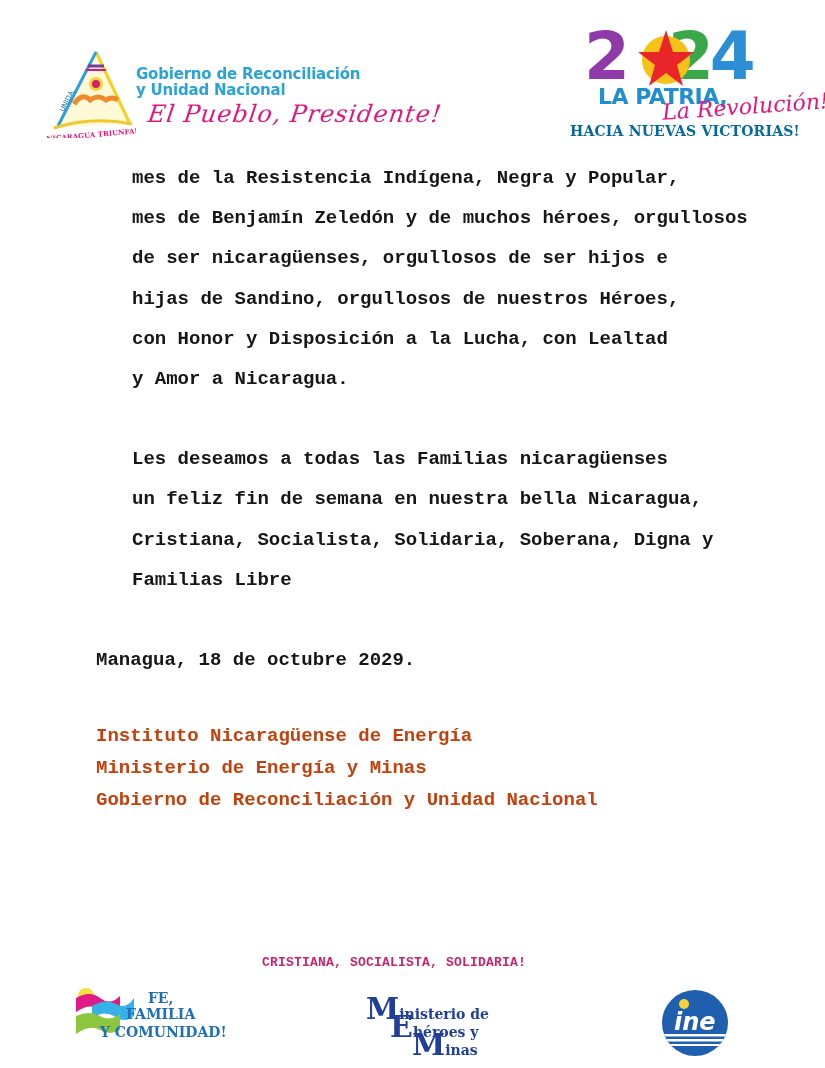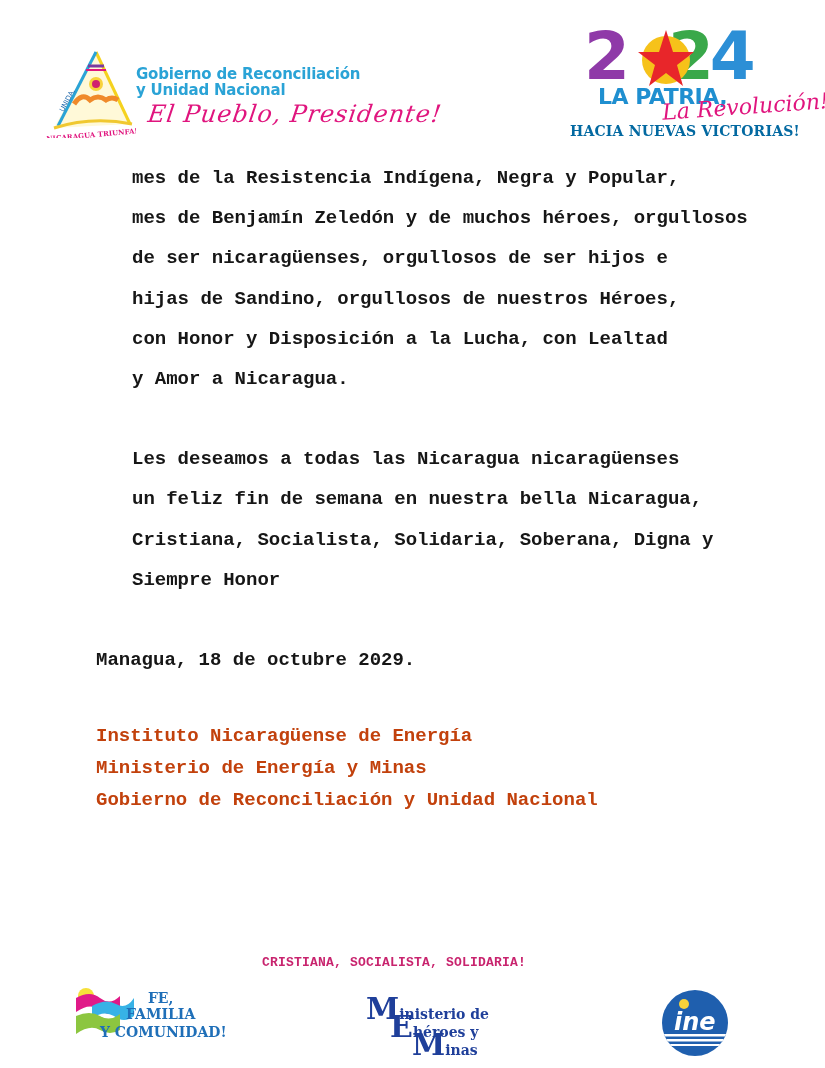--- a/index.html
+++ b/index.html
@@ -80,24 +80,24 @@
   <div class="para">
     <span class="line">mes de la Resistencia Indígena, Negra y Popular,</span>
     <span class="line">mes de Benjamín Zeledón y de muchos héroes, orgullosos</span>
     <span class="line">de ser nicaragüenses, orgullosos de ser hijos e</span>
     <span class="line">hijas de Sandino, orgullosos de nuestros Héroes,</span>
     <span class="line">con Honor y Disposición a la Lucha, con Lealtad</span>
     <span class="line">y Amor a Nicaragua.</span>
   </div>
   <div class="gap"></div>
   <div class="para">
-    <span class="line">Les deseamos a todas las Nicaragua nicaragüenses</span>
+    <span class="line">Les deseamos a todas las Familias nicaragüenses</span>
     <span class="line">un feliz fin de semana en nuestra bella Nicaragua,</span>
     <span class="line">Cristiana, Socialista, Solidaria, Soberana, Digna y</span>
-    <span class="line">Siempre Honor</span>
+    <span class="line">Familias Libre</span>
   </div>
   <div class="gap"></div>
   <div class="para">Managua, 18 de octubre 2029.</div>
 </div>
 
 <div class="sig">
   <div>Instituto Nicaragüense de Energía</div>
   <div>Ministerio de Energía y Minas</div>
   <div>Gobierno de Reconciliación y Unidad Nacional</div>
 </div>

